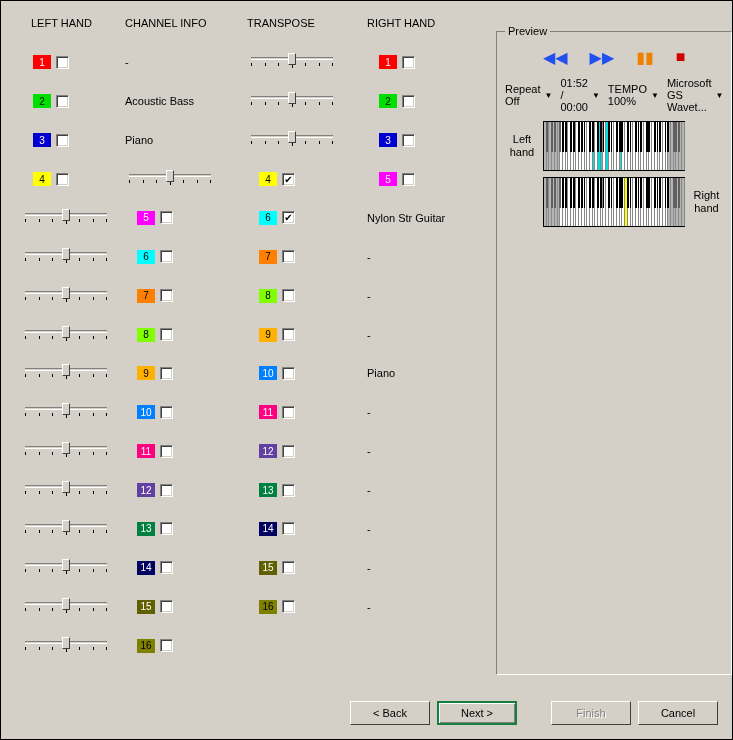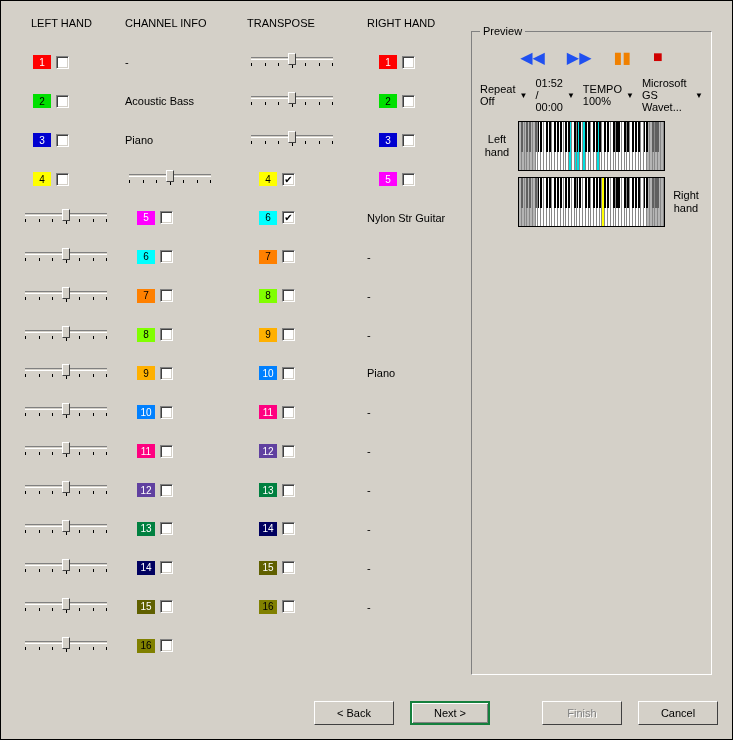--- a/index.html
+++ b/index.html
@@ -129,20 +129,21 @@
   border-right-color: #404040;
   border-bottom-color: #404040;
 }
 .preview {
   margin-top: 14px;
   border: 1px solid #808080;
   border-right-color: #fff;
   border-bottom-color: #fff;
   padding: 10px 8px 14px;
   position: relative;
+  margin-left: 25px;
 }
 .preview-label {
   position: absolute; top: -7px; left: 8px;
   background: #d4d0c8;
   padding: 0 3px;
   font-size: 11px;
 }
 .transport {
   display: flex;
   justify-content: center;
@@ -175,21 +176,21 @@
 .wkey.grey { background: #b4b4b4; }
 .wkey.cyan { background: #00e0e0; }
 .wkey.yellow { background: #ffff00; }
 .blacks { position: absolute; top: 0; left: 0; right: 0; height: 30px; }
 .bkey { position: absolute; top: 0; width: 1.3%; height: 30px; background: #000; }
 .bkey.grey { background: #606060; }
 .footer {
   padding: 10px 14px 14px;
   display: flex;
   justify-content: flex-end;
-  gap: 16px;
+  gap: 7px;
 }
 .btn {
   width: 80px; height: 24px;
   background: #d4d0c8;
   border: 1px solid #fff;
   border-right-color: #404040;
   border-bottom-color: #404040;
   font-size: 11px;
   cursor: pointer;
   display: flex;

